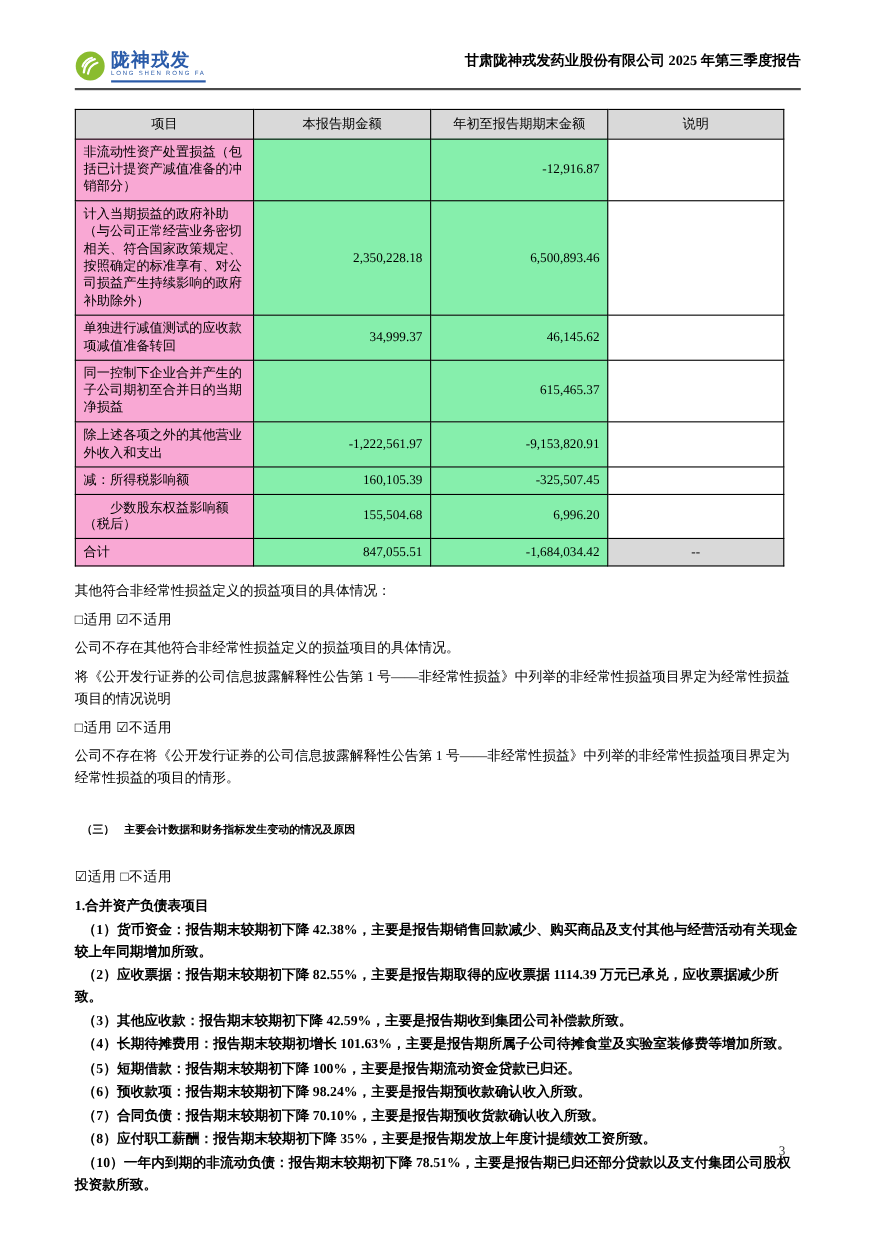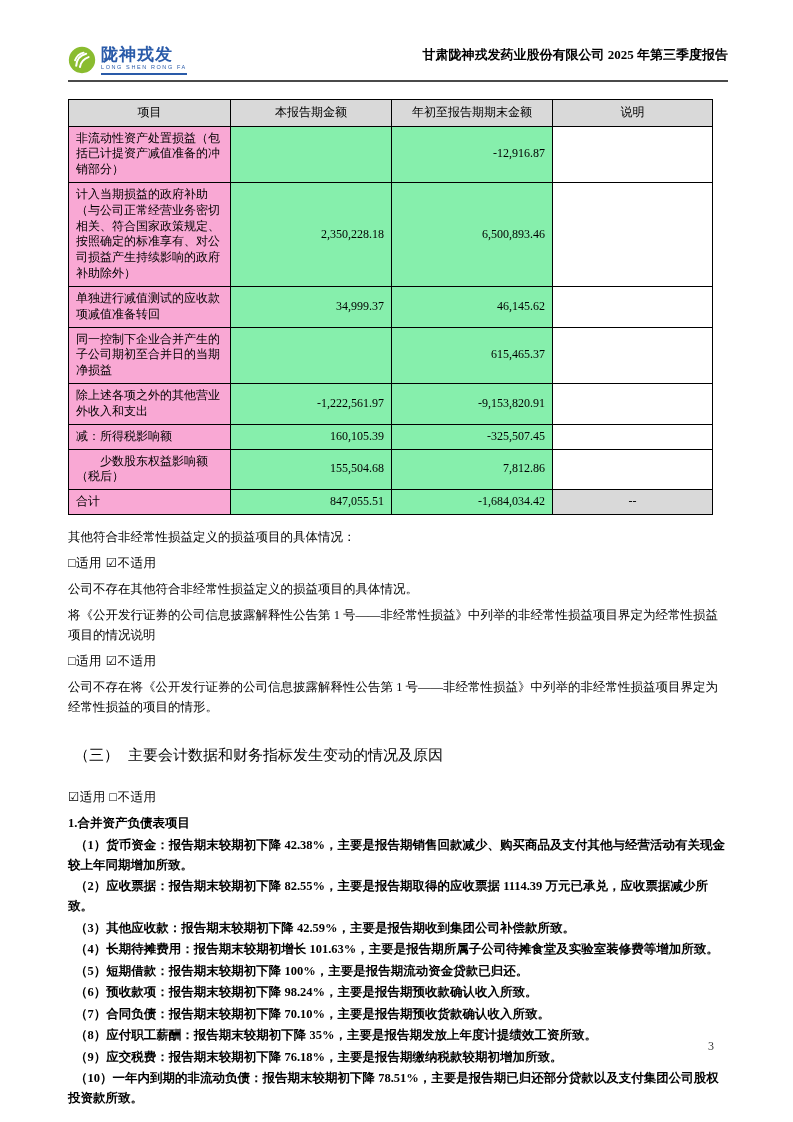--- a/index.html
+++ b/index.html
@@ -63,21 +63,21 @@
   td.item { background: #f9a8d4; text-align: left; }
   td.num  { background: #86efac; text-align: right; }
   td.note { background: #fff; }
   tr.total td.note { background: #d9d9d9; text-align: center; }
 
   
   .body-text { font-size: 12.5px; line-height: 20px; margin-top: 12px; }
   .body-text p { margin: 6px 0; }
   .check-line { letter-spacing: 0.5px; }
   .sec-heading {
-    font-size: 15px; font-weight: normal;
+    font-size: 10px; font-weight: bold;
     margin: 28px 0 22px 0;
     text-indent: 6px;
   }
   .sec-heading .sp { margin-right: 9px; }
   .list-block p { margin: 1.5px 0; font-weight: bold; }
   .list-item { text-indent: 7px; }
 
   
   .page-num {
     position: absolute;
@@ -164,21 +164,21 @@
           <tr>
             <td class="item">减：所得税影响额</td>
             <td class="num">160,105.39</td>
             <td class="num">-325,507.45</td>
             <td class="note"></td>
           </tr>
 
           <tr>
             <td class="item">　　少数股东权益影响额（税后）</td>
             <td class="num">155,504.68</td>
-            <td class="num">7,812.86</td>
+            <td class="num">6,996.20</td>
             <td class="note"></td>
           </tr>
 
           <tr class="total">
             <td class="item">合计</td>
             <td class="num">847,055.51</td>
             <td class="num">-1,684,034.42</td>
             <td class="note">--</td>
           </tr>
         </tbody>
@@ -211,21 +211,20 @@
             <p class="list-item">（4）长期待摊费用：报告期末较期初增长 101.63%，主要是报告期所属子公司待摊食堂及实验室装修费等增加所致。</p>
 
             <p class="list-item">（5）短期借款：报告期末较期初下降 100%，主要是报告期流动资金贷款已归还。</p>
 
             <p class="list-item">（6）预收款项：报告期末较期初下降 98.24%，主要是报告期预收款确认收入所致。</p>
 
             <p class="list-item">（7）合同负债：报告期末较期初下降 70.10%，主要是报告期预收货款确认收入所致。</p>
 
             <p class="list-item">（8）应付职工薪酬：报告期末较期初下降 35%，主要是报告期发放上年度计提绩效工资所致。</p>
 
-            <p class="list-item">（9）应交税费：报告期末较期初下降 76.18%，主要是报告期缴纳税款较期初增加所致。</p>
 
             <p class="list-item">（10）一年内到期的非流动负债：报告期末较期初下降 78.51%，主要是报告期已归还部分贷款以及支付集团公司股权投资款所致。</p>
           </div>
       </div>
     </div>
   </div>
 
   <div class="page-num">3</div>
 </div>
 

